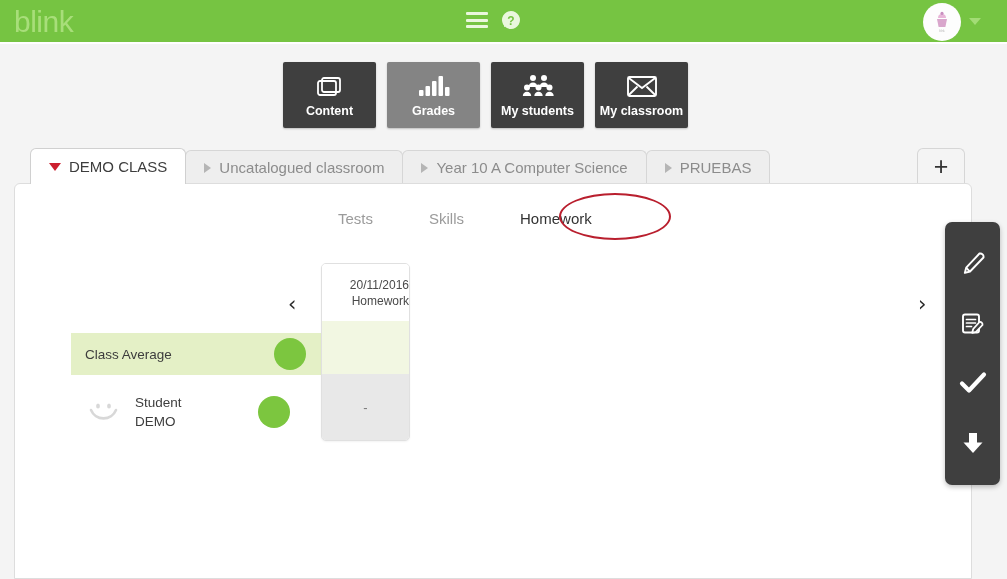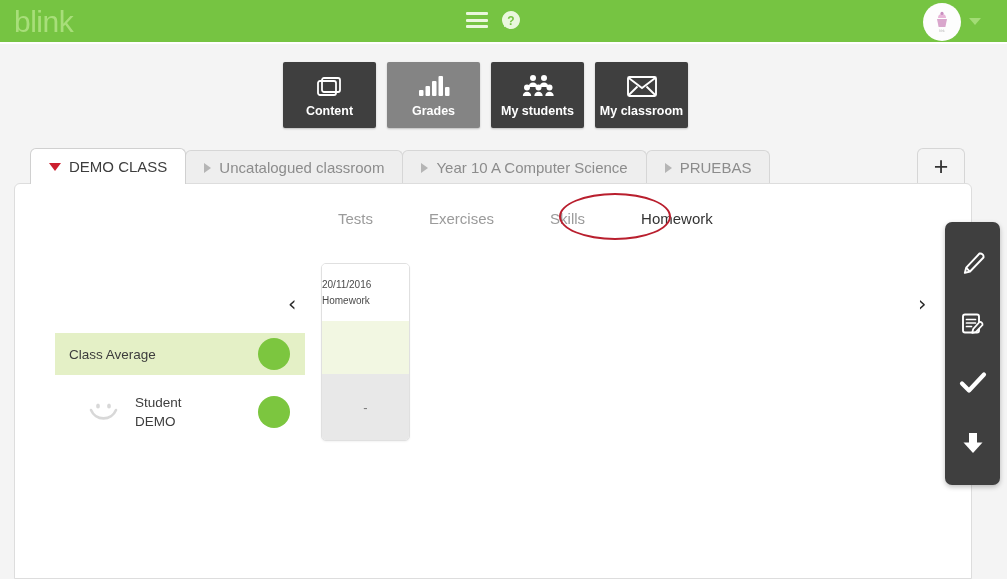--- a/index.html
+++ b/index.html
@@ -146,21 +146,21 @@
     border: 2.5px solid #b91f2e;
     border-radius: 50%;
     pointer-events: none;
   }
 
   
   .grid-area { position: absolute; top: 90px; left: 0; width: 100%; }
 
   .name-col { position: absolute; left: 40px; top: 0; width: 250px; }
   .row-avg {
-    position: absolute; left: 0; top: 59px;
+    position: absolute; left: 16px; top: 59px;
     width: 250px; height: 42px;
     background: #e4f0c6;
     display: flex; align-items: center;
   }
   .row-avg .rlabel {
     font-size: 13.5px; color: #3d3d3d;
     margin-left: 14px;
   }
   .row-avg .dot { position: absolute; left: 203px; }
   .row-student {
@@ -196,22 +196,22 @@
     width: 89px;
     border: 1px solid #e0e0e0;
     border-radius: 5px;
     overflow: hidden;
     background: #ffffff;
     box-shadow: 0 1px 2px rgba(0,0,0,0.05);
   }
   .gc-head {
     height: 57px;
     display: flex; flex-direction: column;
-    align-items: flex-start; justify-content: center;
-    font-size: 10px; color: #4a4a4a;
+    align-items: flex-end; justify-content: center;
+    font-size: 12px; color: #4a4a4a;
     line-height: 16px;
     background: #ffffff;
   }
   .gc-avg {
     height: 53px;
     background: #f2f7e2;
   }
   .gc-cell {
     height: 66px;
     background: #e8e8e8;
@@ -335,21 +335,20 @@
     <span class="tri-right"></span>
     <span>PRUEBAS</span>
   </div>
 </div>
 <div class="addtab">+</div>
 
 <div class="panel">
 
   <div class="subtabs">
     <div class="subtab">Tests</div>
-    <div class="subtab">Exercises</div>
     <div class="subtab">Skills</div>
     <div class="subtab active">Homework</div>
   </div>
 
   <div class="grid-area">
 
     <div class="chev chev-left">‹</div>
     <div class="chev chev-right">›</div>
 
     <div class="name-col">

